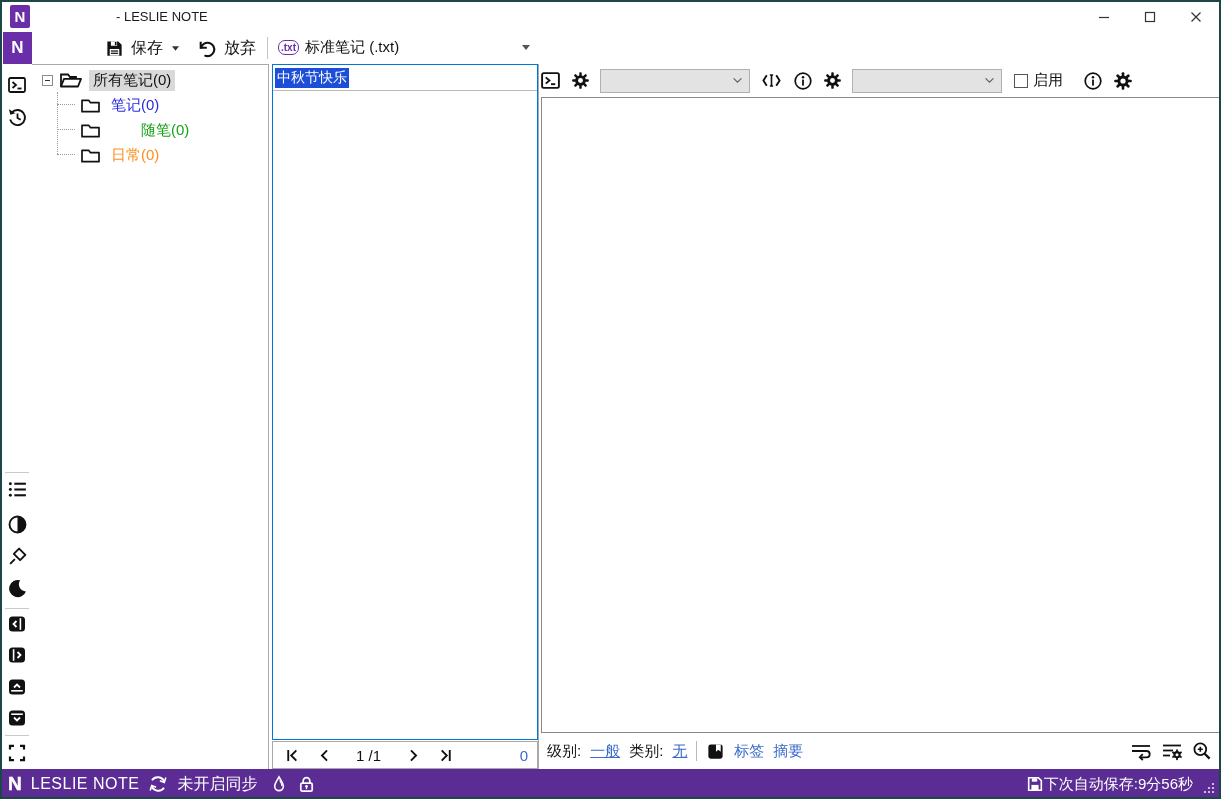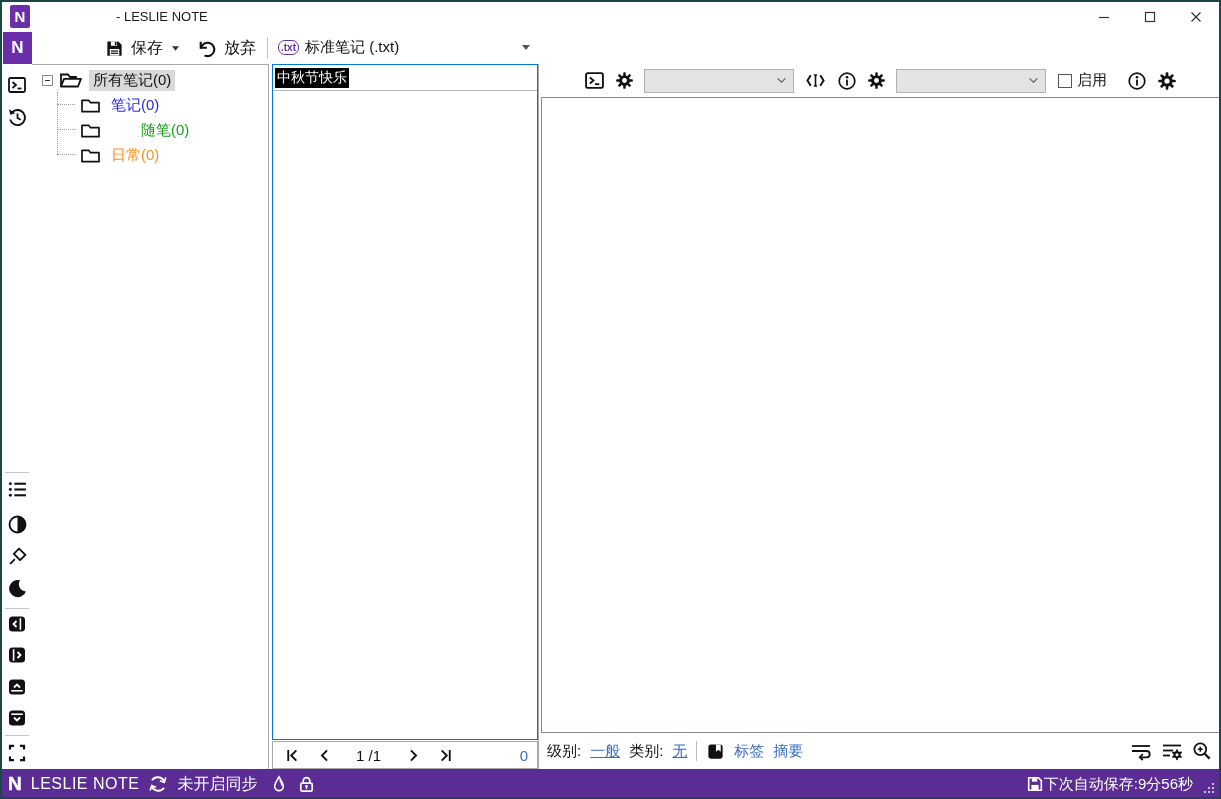--- a/index.html
+++ b/index.html
@@ -49,21 +49,21 @@
   .edit-row{height:25px;border-bottom:1px solid #b9b9b9;display:flex;align-items:center;padding-left:2px;font-size:14px;}
   .sel-text{color:#fff;padding:1px 2px;}
   .pager{left:270px;top:739px;width:266px;height:28px;border:1px solid #a9a9a9;box-sizing:border-box;
     display:flex;align-items:center;padding:0 9px;gap:12px;font-size:15px;}
   .pg-btn{display:flex;align-items:center;justify-content:center;width:20px;height:20px;}
   .page-info{margin:0 10px;white-space:nowrap;}
   .pager-count{margin-left:auto;font-size:15px;}
   
   .rp-border{left:536px;top:62px;width:1px;height:705px;background:#a9a9a9;}
   .rtoolbar{left:538px;top:62px;width:681px;height:33px;display:flex;align-items:center;gap:10px;
-    box-sizing:border-box;justify-content:center;}
+    box-sizing:border-box;}
   .dropdown{width:150px;height:24px;background:#e3e3e3;border:1px solid #b0b0b3;box-sizing:border-box;
     display:flex;align-items:center;justify-content:flex-end;padding-right:6px;}
   .chk{width:14px;height:14px;border:1px solid #555;background:#fff;box-sizing:border-box;}
   .chk-label{font-size:15px;margin-left:5px;}
   .editor-box{left:539px;top:95px;width:679px;height:636px;border:1px solid #84888f;box-sizing:border-box;background:#fff;}
   .rfooter{left:538px;top:732px;width:801px;height:34px;display:flex;align-items:center;font-size:15px;}
   .rf-left{display:flex;align-items:center;gap:9px;padding-left:7px;}
   .rf-right{display:flex;align-items:center;gap:9px;margin-left:auto;padding-right:5px;}
   .v-sep{width:1px;height:20px;background:#bbb;}
   .link{text-decoration:none;}
@@ -265,21 +265,21 @@
     <div class="tree-row" style="top:78px;left:48px;">
       <svg width="21" height="17" viewBox="0 0 22 18">
           <path d="M2 3.5 H9 L11 6 H20 V15.5 H2 Z" fill="none" stroke="#111" stroke-width="1.8" stroke-linejoin="round"></path>
         </svg>
       <span class="tree-label" style="color: rgb(255, 141, 30);">日常(0)</span>
     </div>
   </div>
 
   <div class="abs note-list" style="border-color: rgb(0, 120, 215);">
     <div class="edit-row">
-      <span class="sel-text" style="background-color: #000000;">中秋节快乐</span>
+      <span class="sel-text" style="background-color: #1d4ed8;">中秋节快乐</span>
     </div>
   </div>
 
   <div class="abs pager">
     <span class="pg-btn">
       <svg width="17" height="17" viewBox="0 0 20 20" fill="none" stroke="#111" stroke-width="2.2">
           <path d="M5 3.5 V16.5"></path>
           <path d="M14.5 4 L8.5 10 L14.5 16"></path>
         </svg>
     </span>

